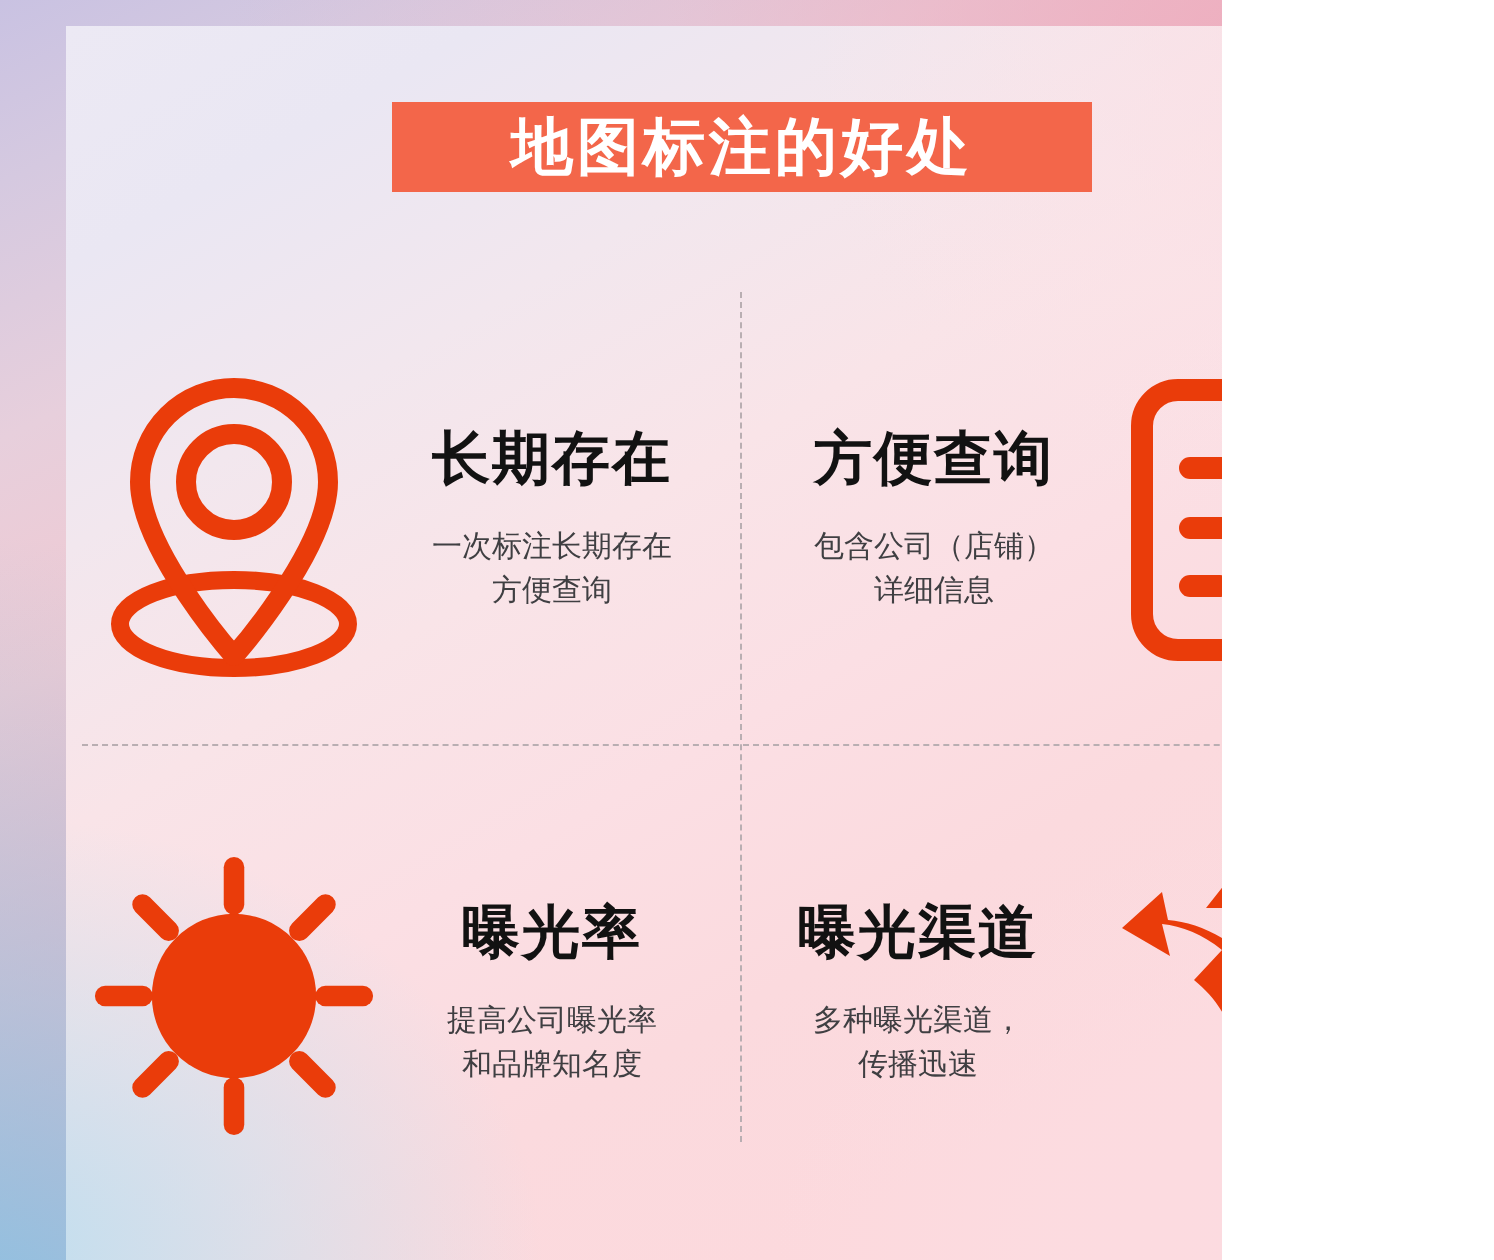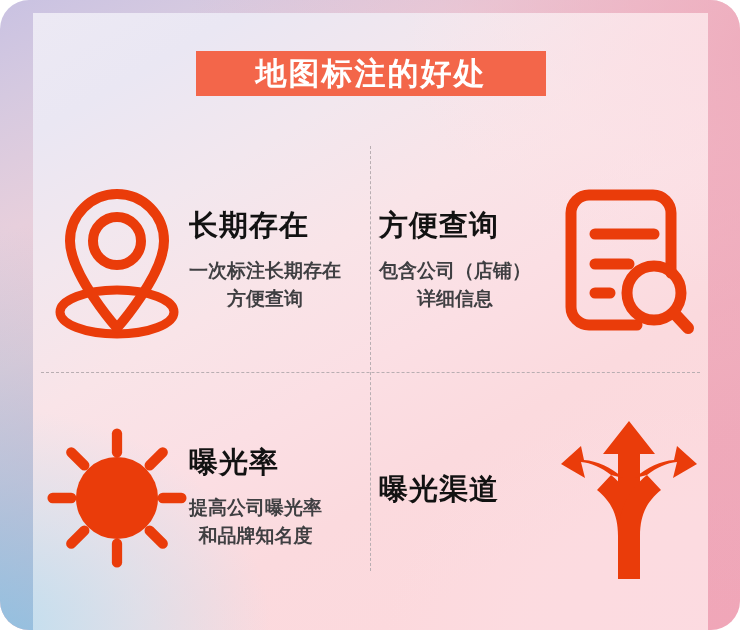--- a/index.html
+++ b/index.html
@@ -10,34 +10,33 @@
   body {
     width: 747px;
     height: 630px;
     font-family: "Liberation Sans", "DejaVu Sans", sans-serif;
     overflow: hidden;
   }
 
   
   #poster {
     position: relative;
-    width: 740px;
+    width: 611px;
     height: 630px;
     overflow: hidden;
     background:
       linear-gradient(155deg,
         #c9c2e2 0%,
         #d5c9e0 10%,
         #e7cfdc 24%,
         #f0c9d2 38%,
         #f2b9c6 52%,
         #f0aebd 66%,
         #efa8b9 80%,
         #f0a6b8 100%);
-    border-radius: 29px;
   }
   
   #poster-wash {
     position: absolute;
     left: 0; top: 0; right: 0; bottom: 0;
     background:
       radial-gradient(circle at -5% 112%, rgba(120,195,232,0.95) 0%, rgba(140,200,232,0.55) 22%, rgba(160,200,230,0.0) 46%),
       radial-gradient(circle at 104% 6%, rgba(238,168,186,0.85) 0%, rgba(240,175,192,0.25) 34%, rgba(240,180,195,0) 60%);
     pointer-events: none;
   }
@@ -126,40 +125,39 @@
     width: 140px;
     height: 165px;
     display: flex;
     align-items: center;
     justify-content: center;
   }
   .text-box {
     flex: 1 1 auto;
     display: flex;
     flex-direction: column;
-    align-items: flex-start;
+    align-items: center;
     justify-content: center;
     padding: 0 2px;
   }
   .q-head {
     color: #121212;
     font-size: 29px;
     font-weight: bold;
     letter-spacing: 1px;
     line-height: 1.1;
     white-space: nowrap;
     margin-bottom: 16px;
   }
   .q-sub {
     color: #3f3f42;
-    font-size: 19px;
+    font-size: 15px;
     line-height: 1.45;
     text-align: center;
     white-space: nowrap;
-    font-weight: bold;
   }
   
   .reverse { flex-direction: row-reverse; }
   .reverse .text-box { padding-right: 4px; }
 
   svg { display: block; }
 </style>
 </head>
 <body>
 
@@ -259,17 +257,21 @@
             <path d="M52 59 C42 51, 32 47, 22 46 L26 62 L2 48 L22 30 L25 44 C38 45, 52 51, 64 62 Z"></path>
 
             <path d="M88 59 C98 51, 108 47, 118 46 L114 62 L138 48 L118 30 L115 44 C102 45, 88 51, 76 62 Z"></path>
 
             <path d="M81 120 C81 96, 90 84, 102 74 L88 59 C72 72, 59 92, 59 120 Z"></path>
           </g>
         </svg>
       </div>
       <div class="text-box">
         <div class="q-head">曝光渠道</div>
+        <div class="q-sub">
+          <div>多种曝光渠道，</div>
+          <div>传播迅速</div>
+        </div>
       </div>
     </div>
 
   </div>
 </div>
 
 </body></html>

